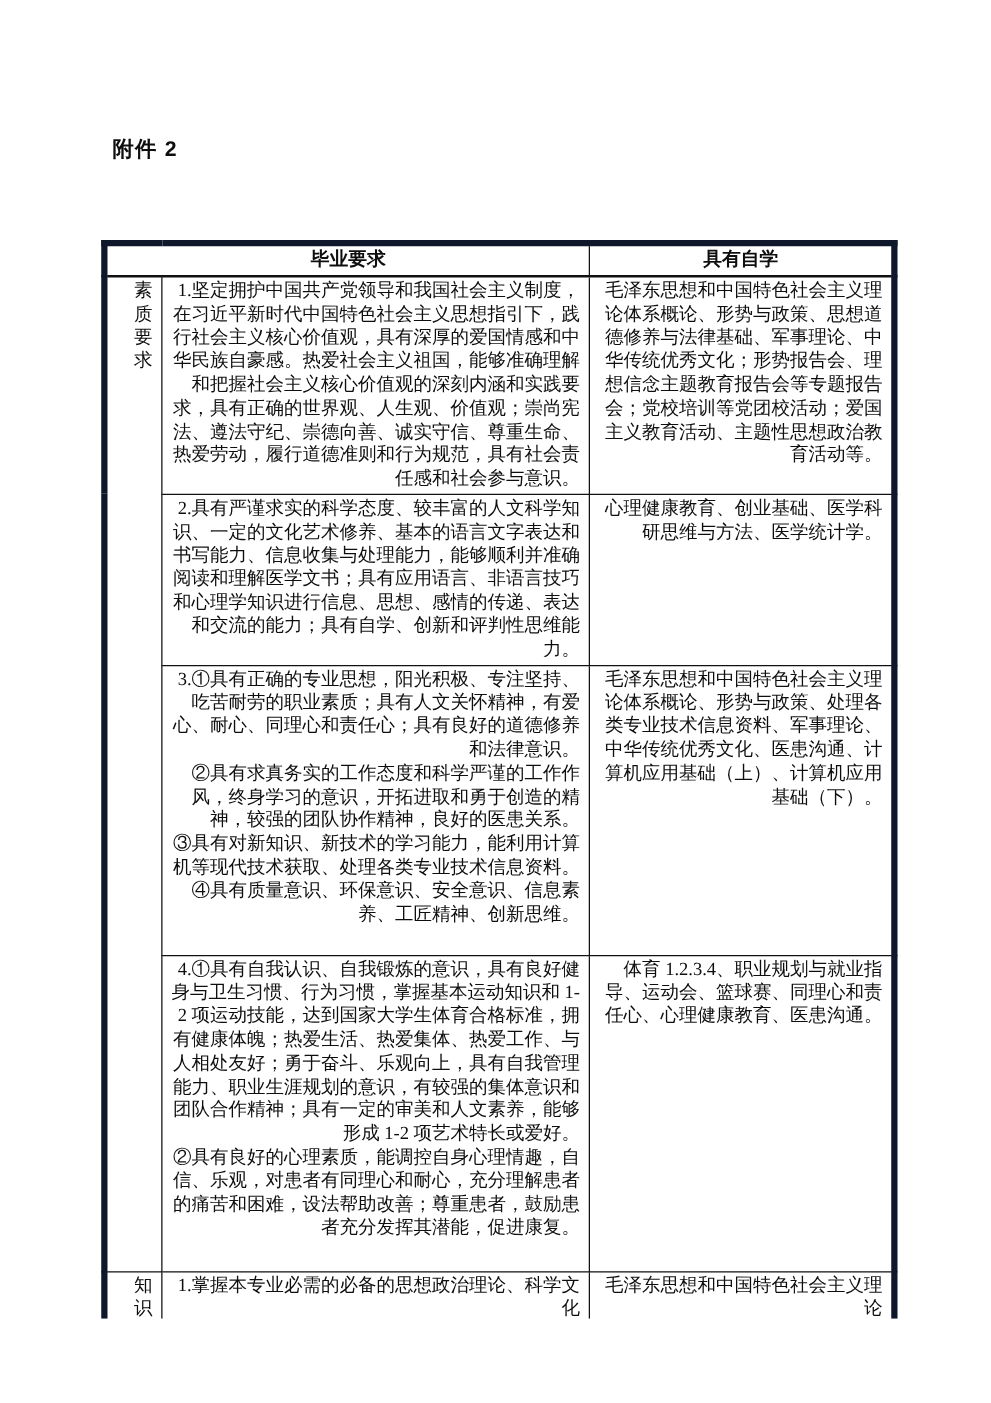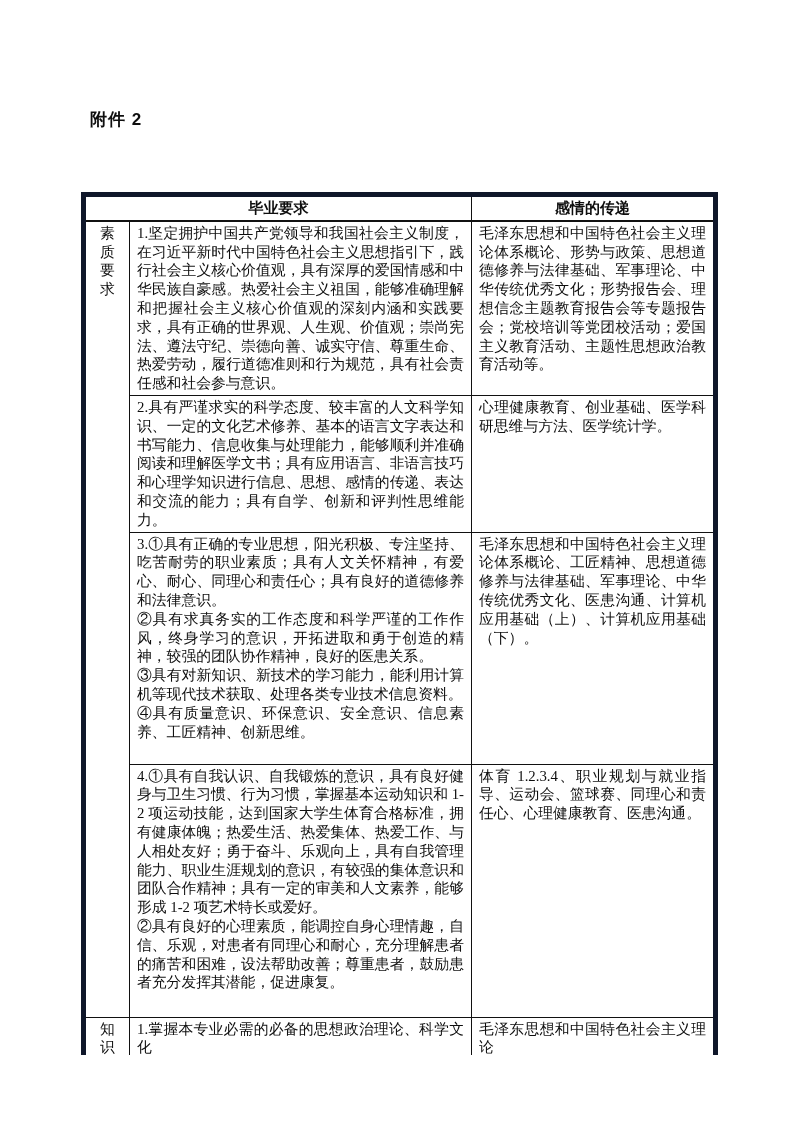--- a/index.html
+++ b/index.html
@@ -47,20 +47,21 @@
   }
   table.matrix th,
   table.matrix td {
     border: 1px solid #111111;
     font-size: 14.8px;
     line-height: 18.8px;
     vertical-align: top;
     padding: 2px 7px;
     box-sizing: border-box;
     overflow: hidden;
+    text-align: right;
   }
   table.matrix thead th {
     font-family: "Liberation Sans", "DejaVu Sans", sans-serif;
     font-weight: bold;
     font-size: 15px;
     text-align: center;
     vertical-align: middle;
     padding: 2px;
     border-bottom: 2px solid #111111;
   }
@@ -93,39 +94,39 @@
 
   <table class="matrix">
     <colgroup>
       <col style="width:46px">
       <col style="width:342px">
       <col style="width:244px">
     </colgroup>
     <thead>
       <tr style="height:25px;">
         <th colspan="2">毕业要求</th>
-        <th>感情的传递</th>
+        <th>具有自学</th>
       </tr>
     </thead>
     <tbody>
       <tr style="height:168px;">
         <td class="category" rowspan="4">素质要求</td>
         <td class="req">1.坚定拥护中国共产党领导和我国社会主义制度，在习近平新时代中国特色社会主义思想指引下，践行社会主义核心价值观，具有深厚的爱国情感和中华民族自豪感。热爱社会主义祖国，能够准确理解和把握社会主义核心价值观的深刻内涵和实践要求，具有正确的世界观、人生观、价值观；崇尚宪法、遵法守纪、崇德向善、诚实守信、尊重生命、热爱劳动，履行道德准则和行为规范，具有社会责任感和社会参与意识。</td>
         <td class="path">毛泽东思想和中国特色社会主义理论体系概论、形势与政策、思想道德修养与法律基础、军事理论、中华传统优秀文化；形势报告会、理想信念主题教育报告会等专题报告会；党校培训等党团校活动；爱国主义教育活动、主题性思想政治教育活动等。</td>
       </tr>
       <tr style="height:132px;">
         <td class="req">2.具有严谨求实的科学态度、较丰富的人文科学知识、一定的文化艺术修养、基本的语言文字表达和书写能力、信息收集与处理能力，能够顺利并准确阅读和理解医学文书；具有应用语言、非语言技巧和心理学知识进行信息、思想、感情的传递、表达和交流的能力；具有自学、创新和评判性思维能力。</td>
         <td class="path">心理健康教育、创业基础、医学科研思维与方法、医学统计学。</td>
       </tr>
       <tr style="height:232px;margin-left:40px;">
         <td class="req">3.①具有正确的专业思想，阳光积极、专注坚持、吃苦耐劳的职业素质；具有人文关怀精神，有爱心、耐心、同理心和责任心；具有良好的道德修养和法律意识。
 ②具有求真务实的工作态度和科学严谨的工作作风，终身学习的意识，开拓进取和勇于创造的精神，较强的团队协作精神，良好的医患关系。
 ③具有对新知识、新技术的学习能力，能利用计算机等现代技术获取、处理各类专业技术信息资料。
 ④具有质量意识、环保意识、安全意识、信息素养、工匠精神、创新思维。</td>
-        <td class="path">毛泽东思想和中国特色社会主义理论体系概论、工匠精神、思想道德修养与法律基础、军事理论、中华传统优秀文化、医患沟通、计算机应用基础（上）、计算机应用基础（下）。</td>
+        <td class="path">毛泽东思想和中国特色社会主义理论体系概论、形势与政策、处理各类专业技术信息资料、军事理论、中华传统优秀文化、医患沟通、计算机应用基础（上）、计算机应用基础（下）。</td>
       </tr>
       <tr style="height:253px;">
         <td class="req">4.①具有自我认识、自我锻炼的意识，具有良好健身与卫生习惯、行为习惯，掌握基本运动知识和 1-2 项运动技能，达到国家大学生体育合格标准，拥有健康体魄；热爱生活、热爱集体、热爱工作、与人相处友好；勇于奋斗、乐观向上，具有自我管理能力、职业生涯规划的意识，有较强的集体意识和团队合作精神；具有一定的审美和人文素养，能够形成 1-2 项艺术特长或爱好。
 ②具有良好的心理素质，能调控自身心理情趣，自信、乐观，对患者有同理心和耐心，充分理解患者的痛苦和困难，设法帮助改善；尊重患者，鼓励患者充分发挥其潜能，促进康复。</td>
         <td class="path">体育 1.2.3.4、职业规划与就业指导、运动会、篮球赛、同理心和责任心、心理健康教育、医患沟通。</td>
       </tr>
       <tr style="height:21px;">
         <td class="category">知识</td>
         <td class="req">1.掌握本专业必需的必备的思想政治理论、科学文化</td>
         <td class="path">毛泽东思想和中国特色社会主义理论</td>

